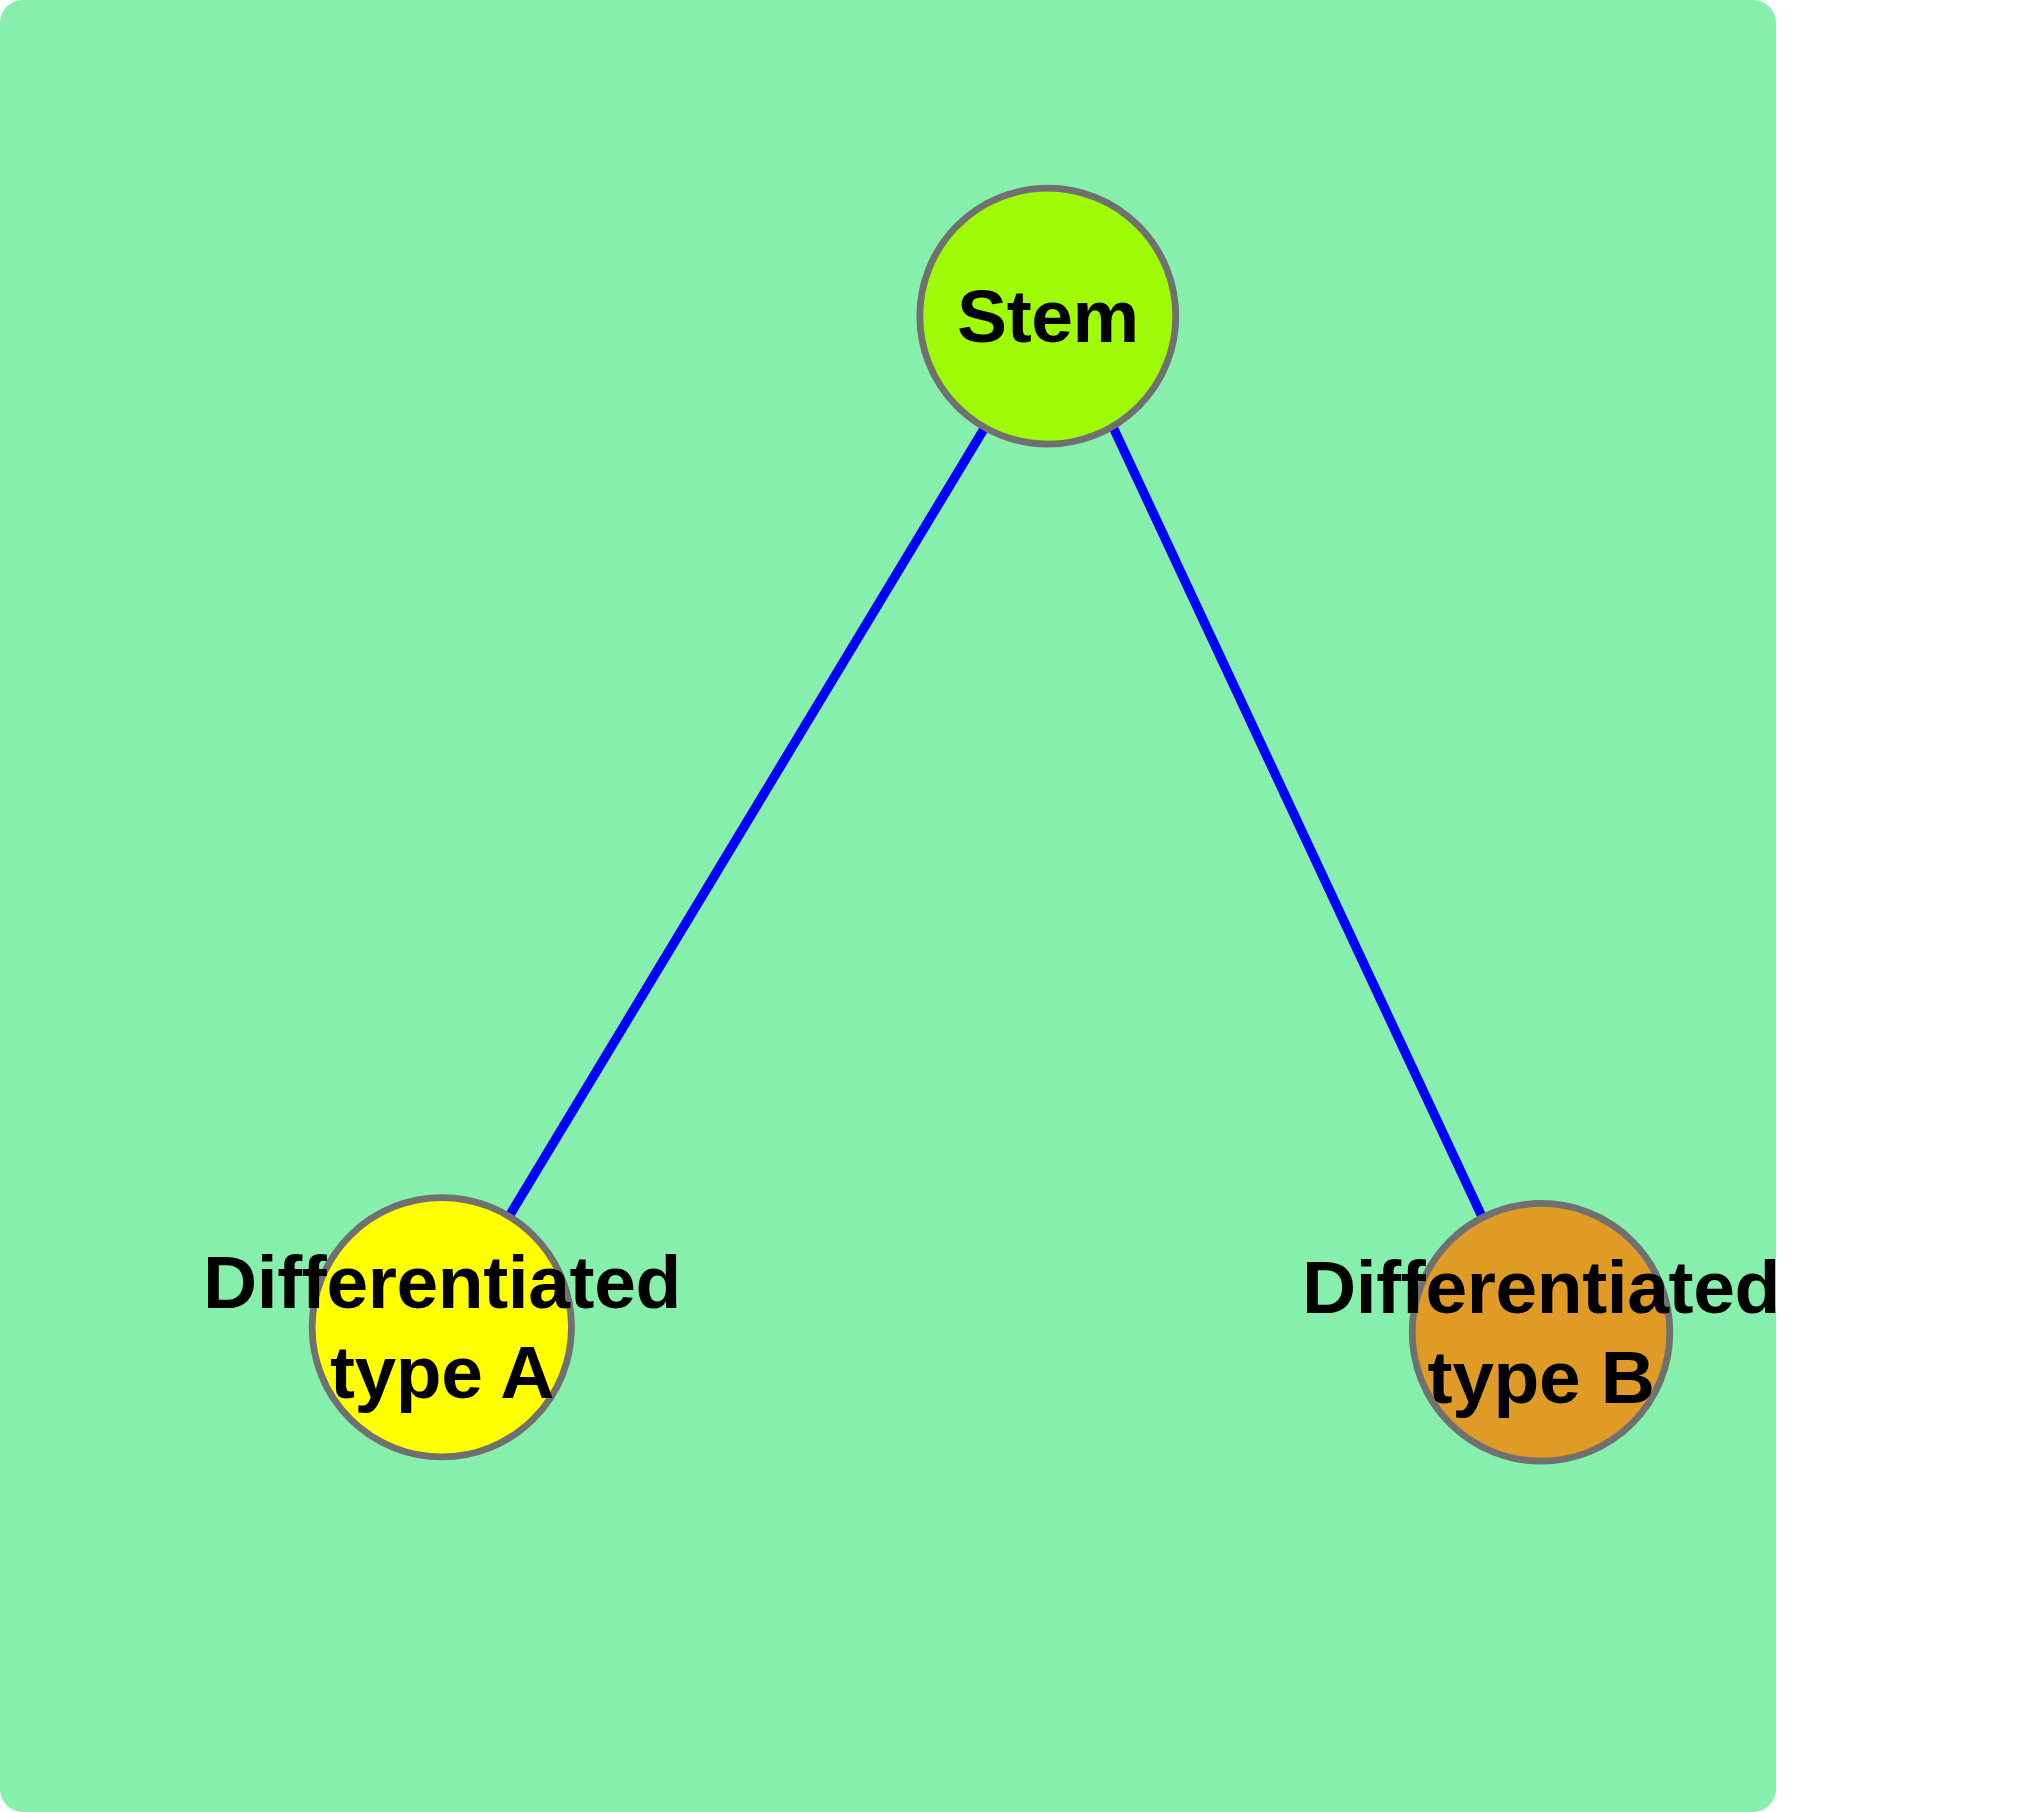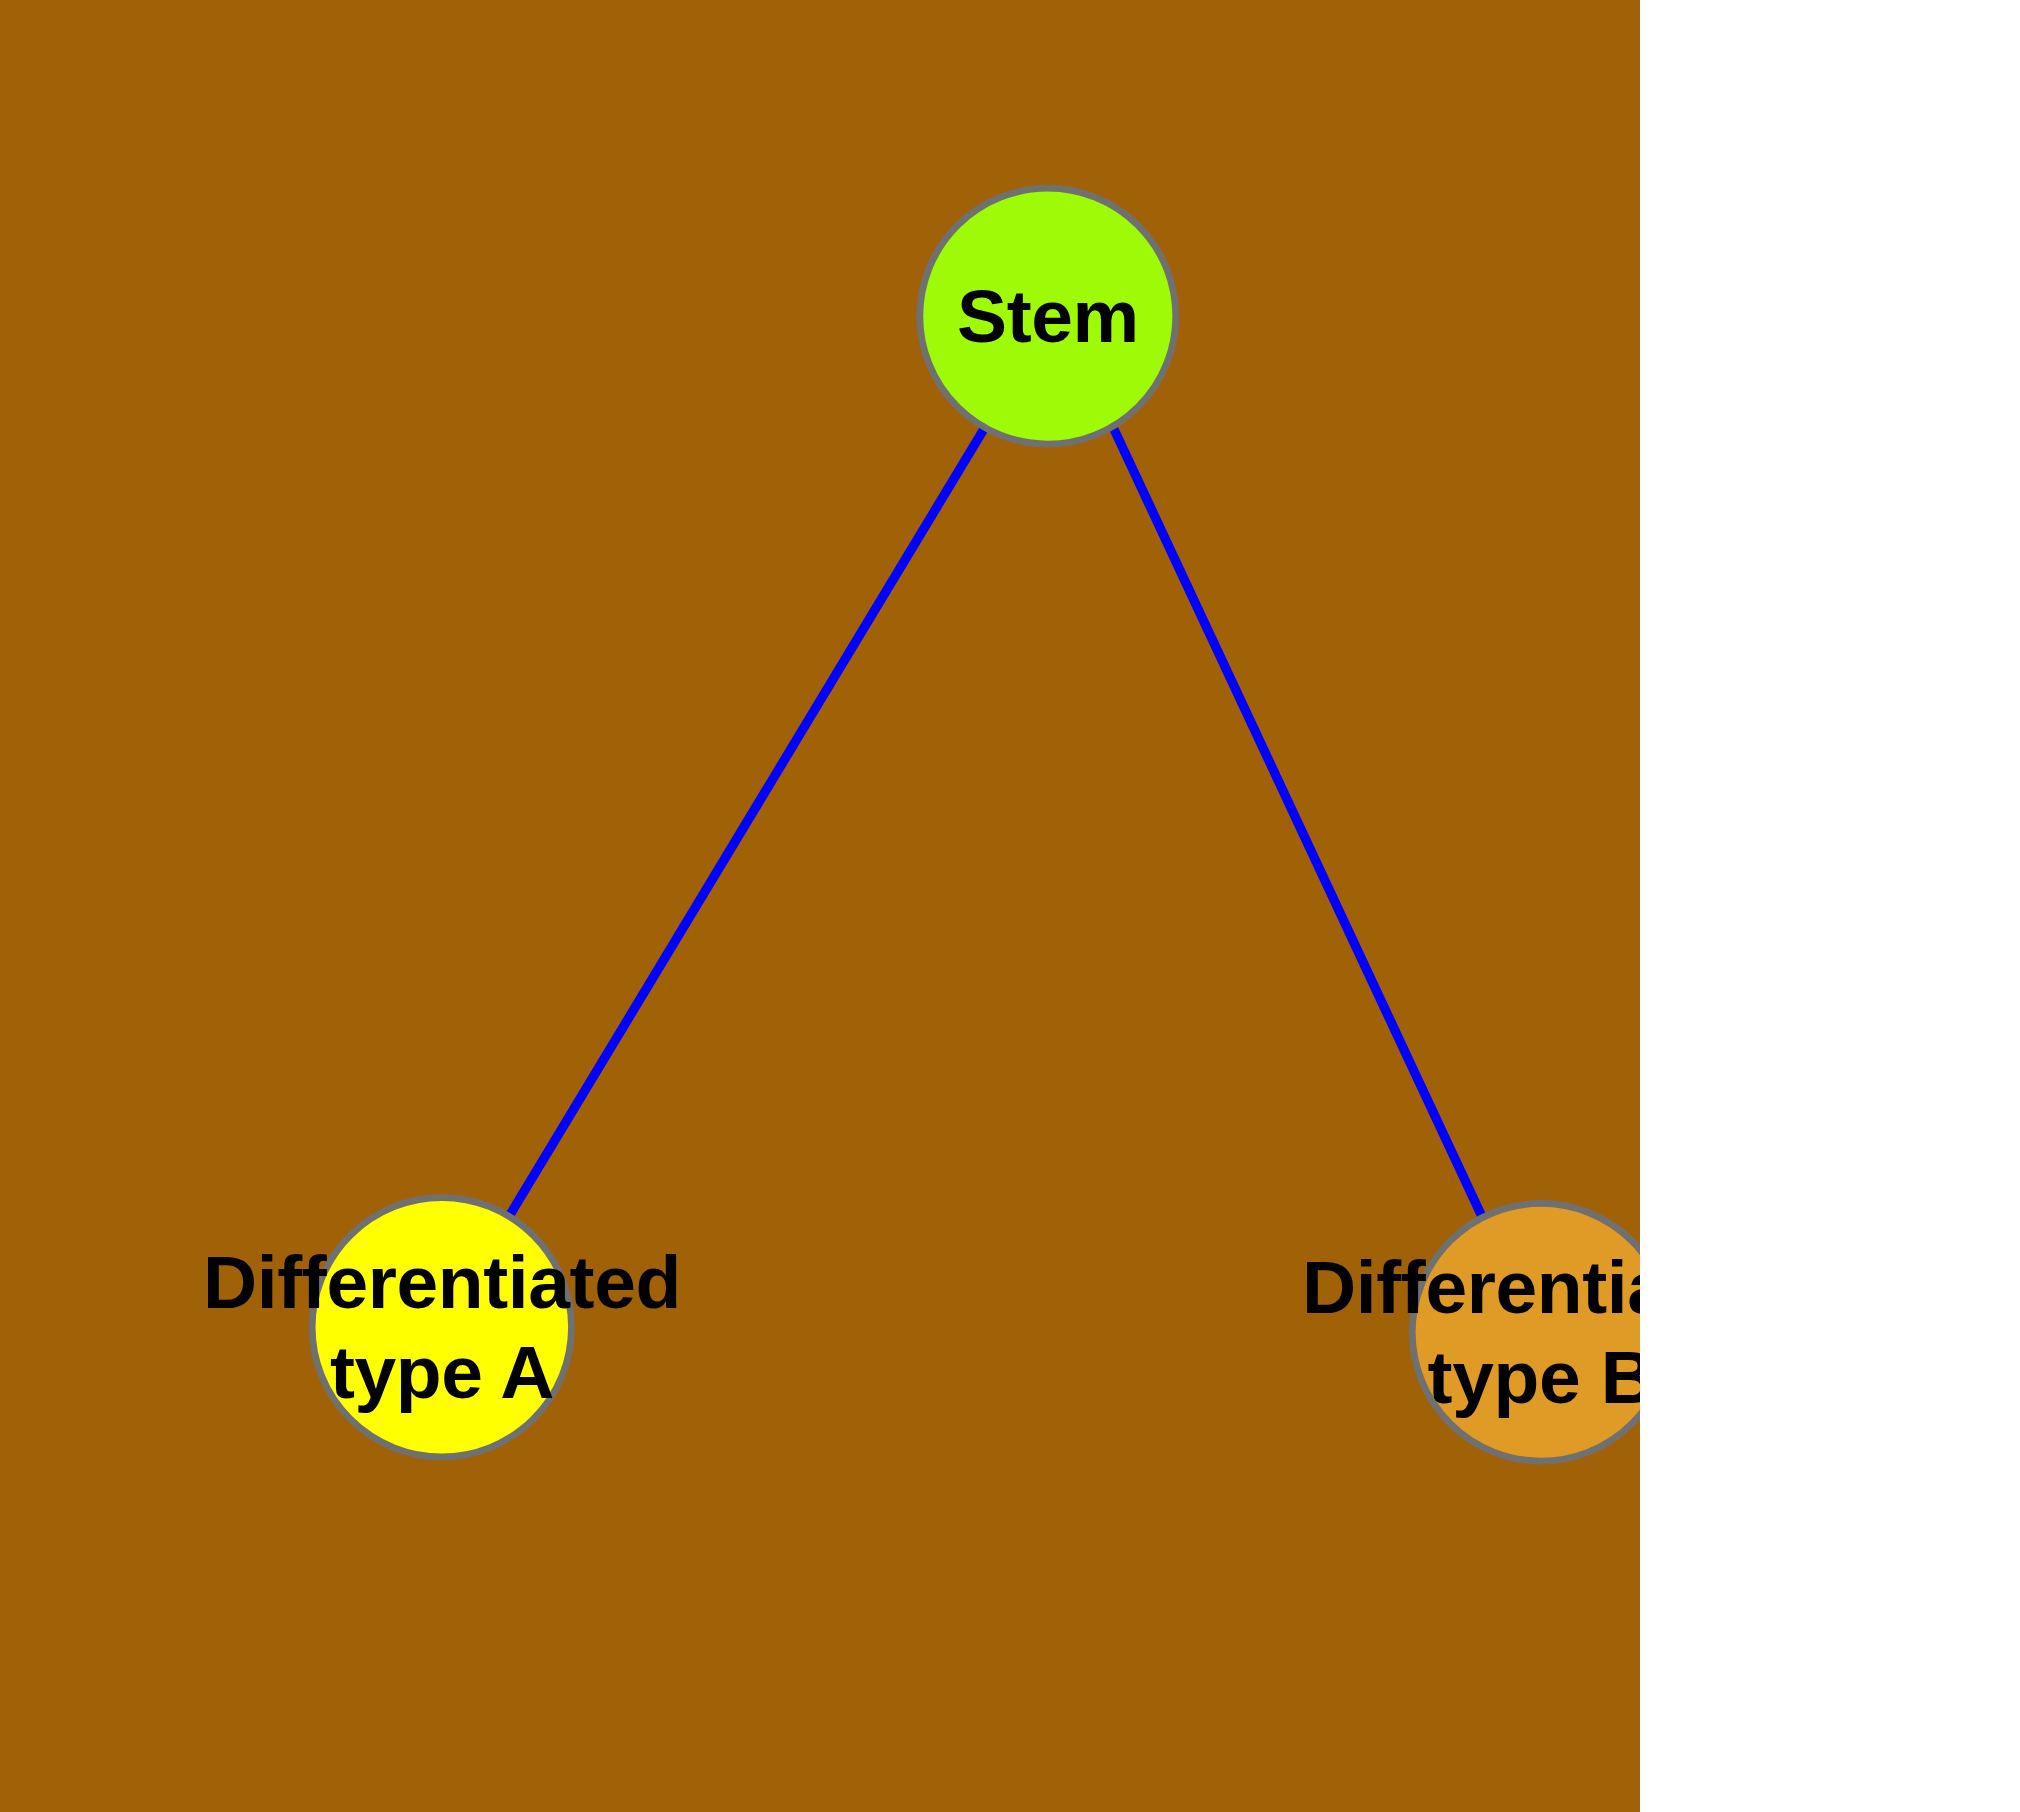--- a/index.html
+++ b/index.html
@@ -2,25 +2,26 @@
 <html style="font-size:13.6px"><head>
 <meta charset="utf-8">
 <style>
   html, body {
     margin: 0;
     padding: 0;
     background: #ffffff;
   }
   #canvas {
     position: relative;
-    width: 1640px;
+    width: 1776px;
     height: 1812px;
     overflow: hidden;
-    background: #a16207;
+    background: #86efac;
     font-family: "Liberation Sans", "DejaVu Sans", sans-serif;
+    border-radius: 23px;
   }
   #graph-svg {
     position: absolute;
     left: 0;
     top: 0;
     width: 2021px;
     height: 1812px;
   }
   .node-label {
     position: absolute;

